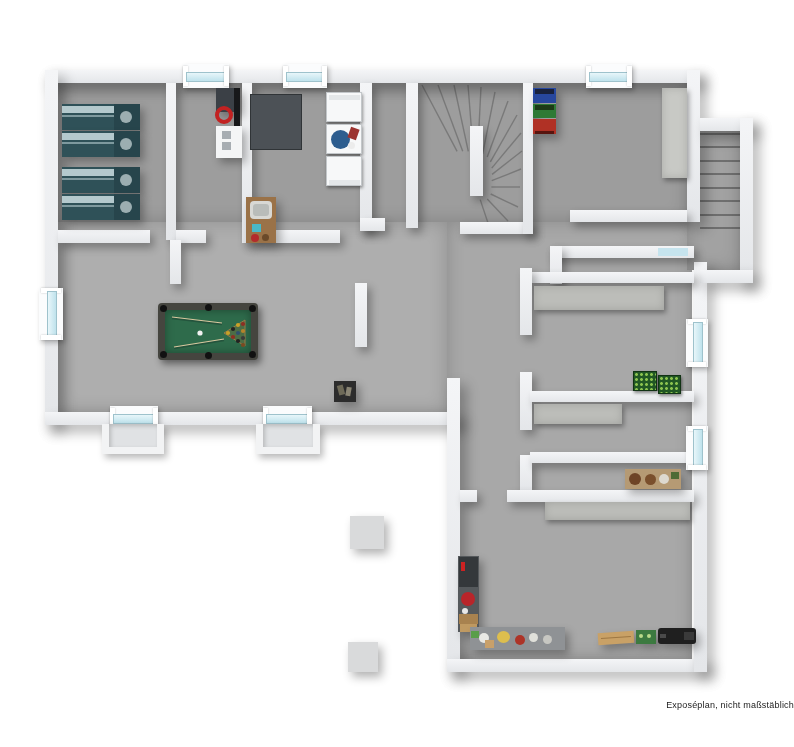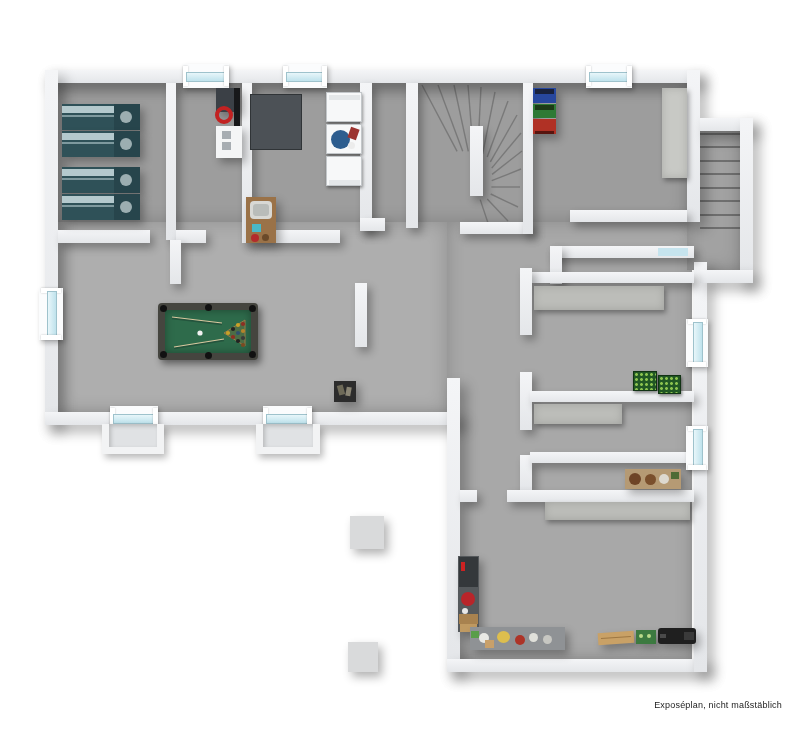--- a/index.html
+++ b/index.html
@@ -34,21 +34,21 @@
   .drack{border:1px solid #303437;
        background-image:repeating-linear-gradient(180deg, rgba(225,230,233,.85) 0 2px, rgba(60,65,70,0) 2px 8px);}
   .cshelf{box-shadow:2px 3px 5px rgba(0,0,0,.35), inset 0 0 8px rgba(0,0,0,.15);
        background-image:repeating-linear-gradient(90deg, rgba(0,0,0,.18) 0 1px, transparent 1px 45px);}
   .cshelf.v{background-image:repeating-linear-gradient(0deg, rgba(0,0,0,.16) 0 1px, transparent 1px 44px);}
   .appl{background:#f7f8f9;border:1px solid #c3c7ca;box-shadow:1px 2px 3px rgba(0,0,0,.40);}
   .bcrate{background-color:#215724;border:1px solid #123314;
        background-image:radial-gradient(circle at 2.5px 2.5px, #8cc34f 1.1px, transparent 1.7px);
        background-size:5px 5px;box-shadow:1px 2px 3px rgba(0,0,0,.45);}
   .shadowed{box-shadow:4px 5px 9px rgba(0,0,0,.30);}
-  .caption{position:absolute;top:700px;right:12px;font-size:9px;letter-spacing:.2px;color:#1c1c1c;}
+  .caption{position:absolute;top:700px;right:0;font-size:9px;letter-spacing:.2px;color:#1c1c1c;}
   .watermark{position:absolute;top:651px;left:556px;width:146px;text-align:right;
        font-size:7.5px;color:rgba(255,255,255,.55);}
   svg{position:absolute;left:0;top:0;overflow:visible;}
 </style>
 </head>
 <body>
 
 <div id="plan">
   <div class="watermark">IllustrationDomoGrafik</div>
   <div class="caption">Exposéplan, nicht maßstäblich</div>

